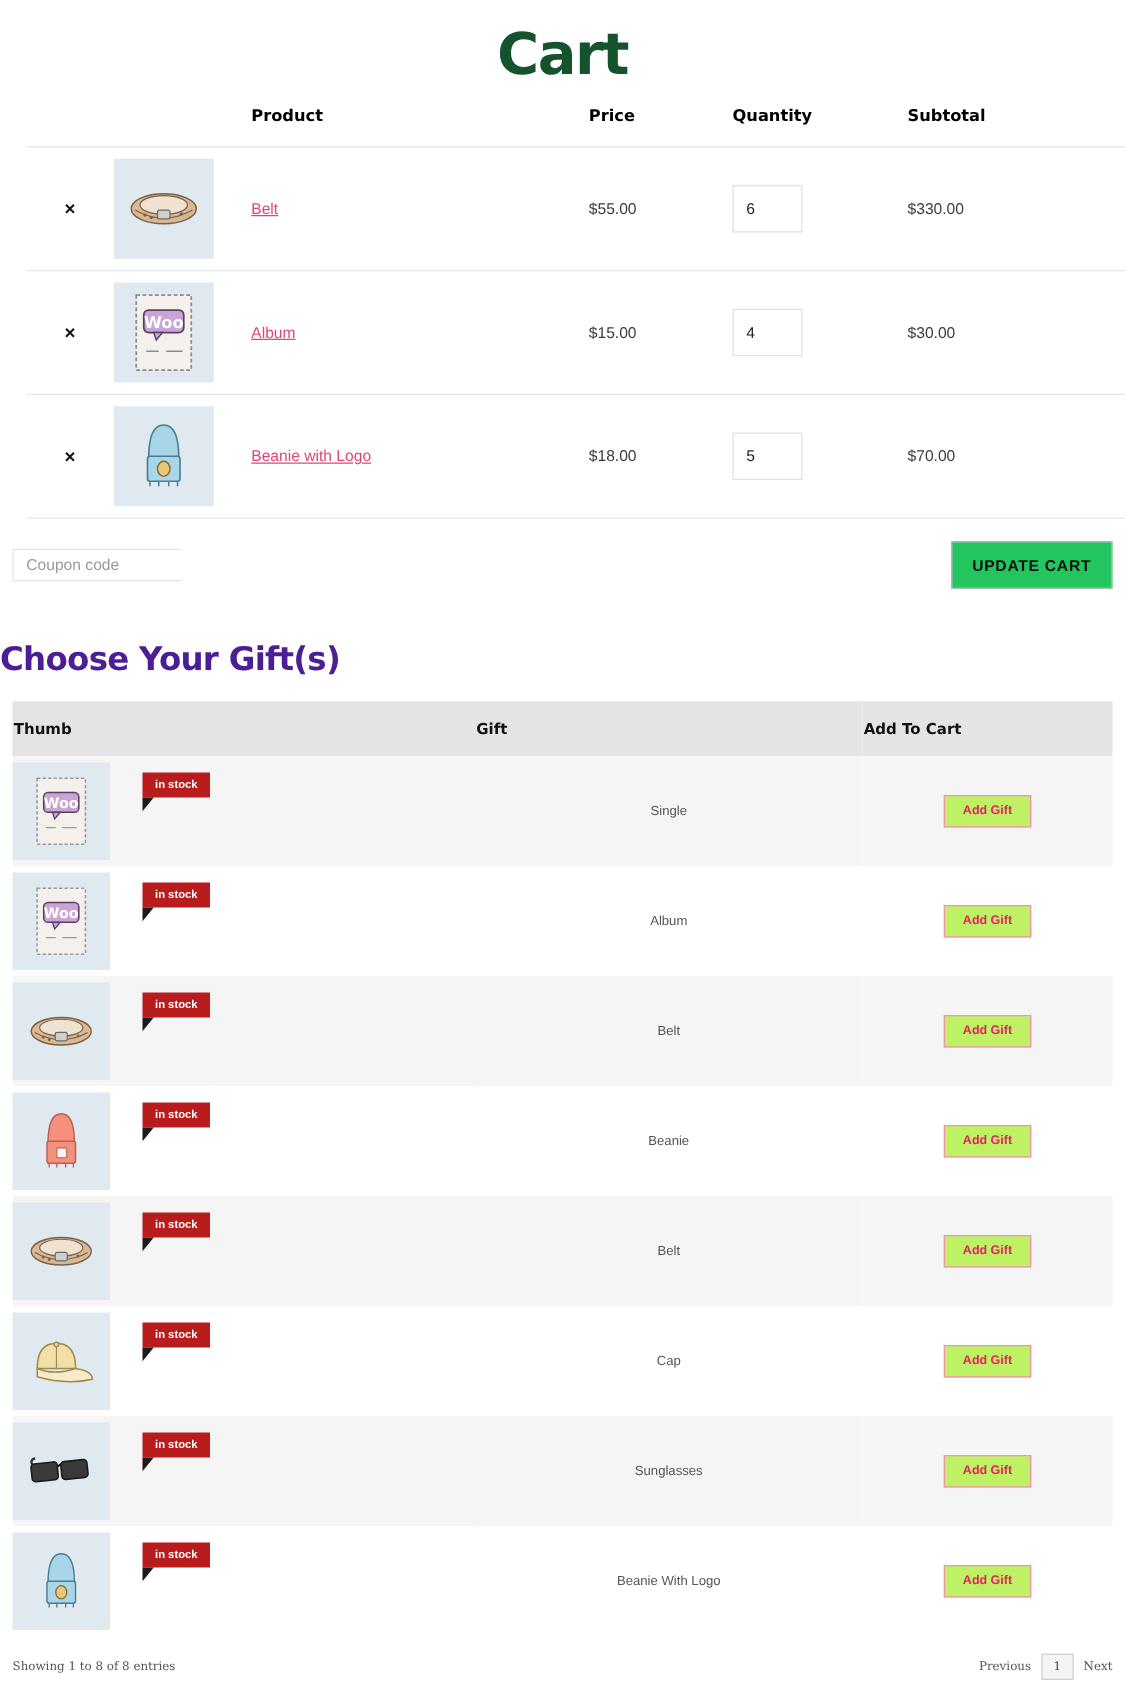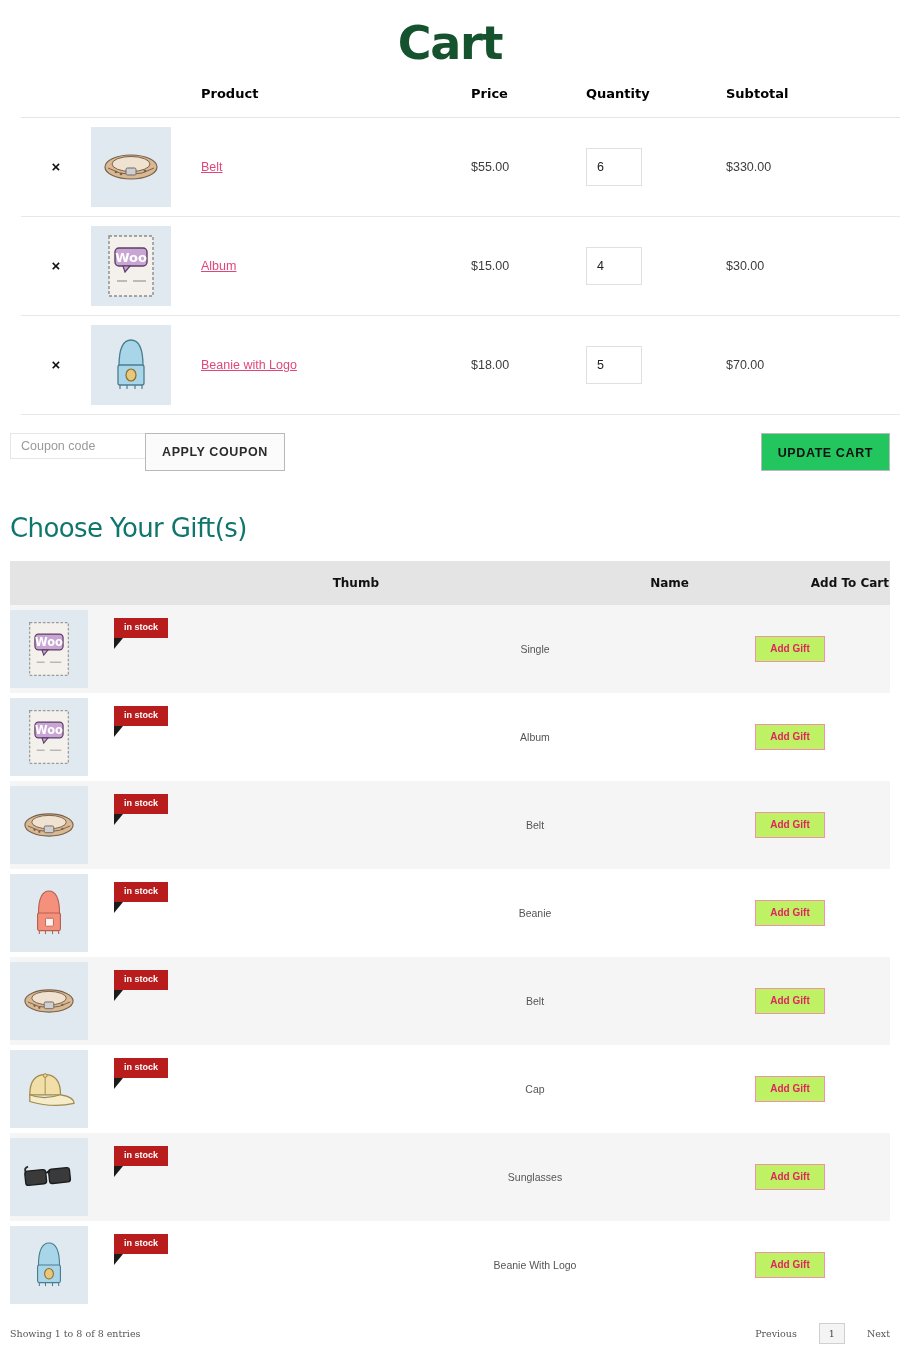--- a/index.html
+++ b/index.html
@@ -138,40 +138,40 @@
     letter-spacing: 0.6px;
     padding: 12px 16px;
     cursor: pointer;
     font-family: "Liberation Sans", sans-serif;
     white-space: nowrap;
   }
 
   
   .gifts-heading {
     font-size: 26px;
-    font-weight: 400;
-    color: #0f766e;
+    font-weight: 700;
+    color: #4c1d95;
     letter-spacing: -0.6px;
     margin: 36px 0 18px 0;
-    padding: 0 10px;
+    padding: 0 0;
     font-family: "DejaVu Sans", sans-serif;
   }
   .gift-table-wrap { padding: 0 10px; }
   table.gift-table {
     width: 100%;
     border-collapse: collapse;
     table-layout: fixed;
   }
   table.gift-table thead th {
     background: #e4e4e4;
     height: 44px;
     font-size: 12px;
     font-weight: 700;
     color: #111;
-    text-align: right;
+    text-align: left;
     font-family: "DejaVu Sans", sans-serif;
   }
   .g-col-thumb { width: 370px; }
   .g-col-name  { width: 310px; }
   .g-col-cart  { width: 200px; }
   table.gift-table tbody tr { height: 88px; }
   table.gift-table tbody tr.striped { background: #f5f5f5; }
   table.gift-table tbody td {
     vertical-align: middle;
     padding: 0;
@@ -227,21 +227,21 @@
 
   
   .gift-footer {
     display: flex;
     align-items: center;
     padding: 14px 10px 12px 10px;
     font-size: 9.5px;
     color: #555;
     font-family: "DejaVu Serif", serif;
   }
-  .pager { display: flex; align-items: center; gap: 22px; }
+  .pager { display: flex; align-items: center; gap: 8px; }
   .pager-link {
     color: #555;
     cursor: pointer;
     font-size: 9.5px;
     font-family: "DejaVu Serif", serif;
   }
   .pager-num {
     border: 1px solid #d0d0d0;
     background: #f4f4f4;
     padding: 4px 9px;
@@ -350,34 +350,33 @@
         <td class="col-sub sub-cell">$70.00</td>
       </tr>
 
     </tbody>
   </table>
 </div>
 
 <div class="actions-row">
   <div class="coupon-group">
     <input class="coupon-input" type="text" placeholder="Coupon code" style="">
-    <button class="btn-outline">APPLY COUPON</button>
   </div>
   <div class="spacer-flex"></div>
   <button class="btn-update">UPDATE CART</button>
 </div>
 
 <h2 class="gifts-heading">Choose Your Gift(s)</h2>
 
 <div class="gift-table-wrap">
   <table class="gift-table">
     <thead>
       <tr>
         <th class="g-col-thumb">Thumb</th>
-        <th class="g-col-name">Name</th>
+        <th class="g-col-name">Gift</th>
         <th class="g-col-cart">Add To Cart</th>
       </tr>
     </thead>
     <tbody>
 
       <tr class="striped">
         <td class="gift-thumb-cell">
           <div class="gift-thumb-inner">
             <div class="gift-img">
               <svg width="46" height="58" viewBox="0 0 52 66">

